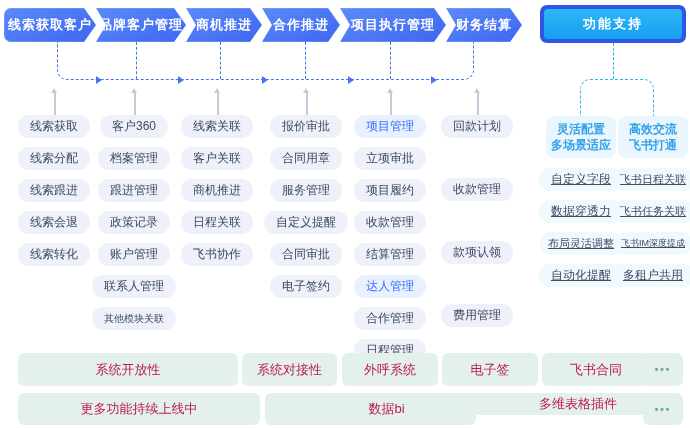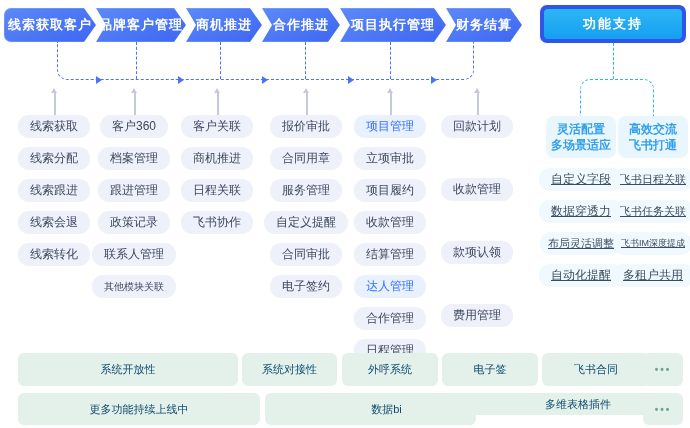--- a/index.html
+++ b/index.html
@@ -60,21 +60,21 @@
   .sup-head{
     position:absolute;top:116px;height:42px;border-radius:8px;box-sizing:border-box;
     background:#e9f6fd;color:var(--support-head-text,#33a0e9);
     font-size:12px;font-weight:bold;line-height:16px;
     display:flex;flex-direction:column;align-items:center;justify-content:center;white-space:nowrap;
   }
   .sup-col{position:absolute;top:168px;width:90px;display:flex;flex-direction:column;align-items:center;gap:9px;}
   
   .bbox{
     position:absolute;background:var(--bottom-bg,#e3f1ea);border-radius:6px;
-    color:#0c4a6e;font-size:11px;display:flex;align-items:center;justify-content:center;white-space:nowrap;
+    color:#be185d;font-size:13px;display:flex;align-items:center;justify-content:center;white-space:nowrap;
   }
   .bbox.dots{color:var(--dots-color,#6aa38c);font-size:10px;font-weight:bold;letter-spacing:2px;}
 </style>
 </head>
 <body>
 
 <div id="canvas">
 
   <div id="flow-stages">
       <div class="stage first" style="left: 4px; width: 92px;">线索获取客户</div>
@@ -122,24 +122,26 @@
         <div class="pill">线索分配</div>
         <div class="pill">线索跟进</div>
         <div class="pill">线索会退</div>
         <div class="pill">线索转化</div>
       </div>
       <div class="col" style="left: 74px;">
         <div class="pill">客户360</div>
         <div class="pill">档案管理</div>
         <div class="pill">跟进管理</div>
         <div class="pill">政策记录</div>
+        <div class="pill">账户管理</div>
         <div class="pill">联系人管理</div>
         <div class="pill" style="font-size: 10px;">其他模块关联</div>
       </div>
       <div class="col" style="left: 157px;">
+        <div class="pill">线索关联</div>
         <div class="pill">客户关联</div>
         <div class="pill">商机推进</div>
         <div class="pill">日程关联</div>
         <div class="pill">飞书协作</div>
       </div>
       <div class="col" style="left: 246px;">
         <div class="pill">报价审批</div>
         <div class="pill">合同用章</div>
         <div class="pill">服务管理</div>
         <div class="pill">自定义提醒</div>

